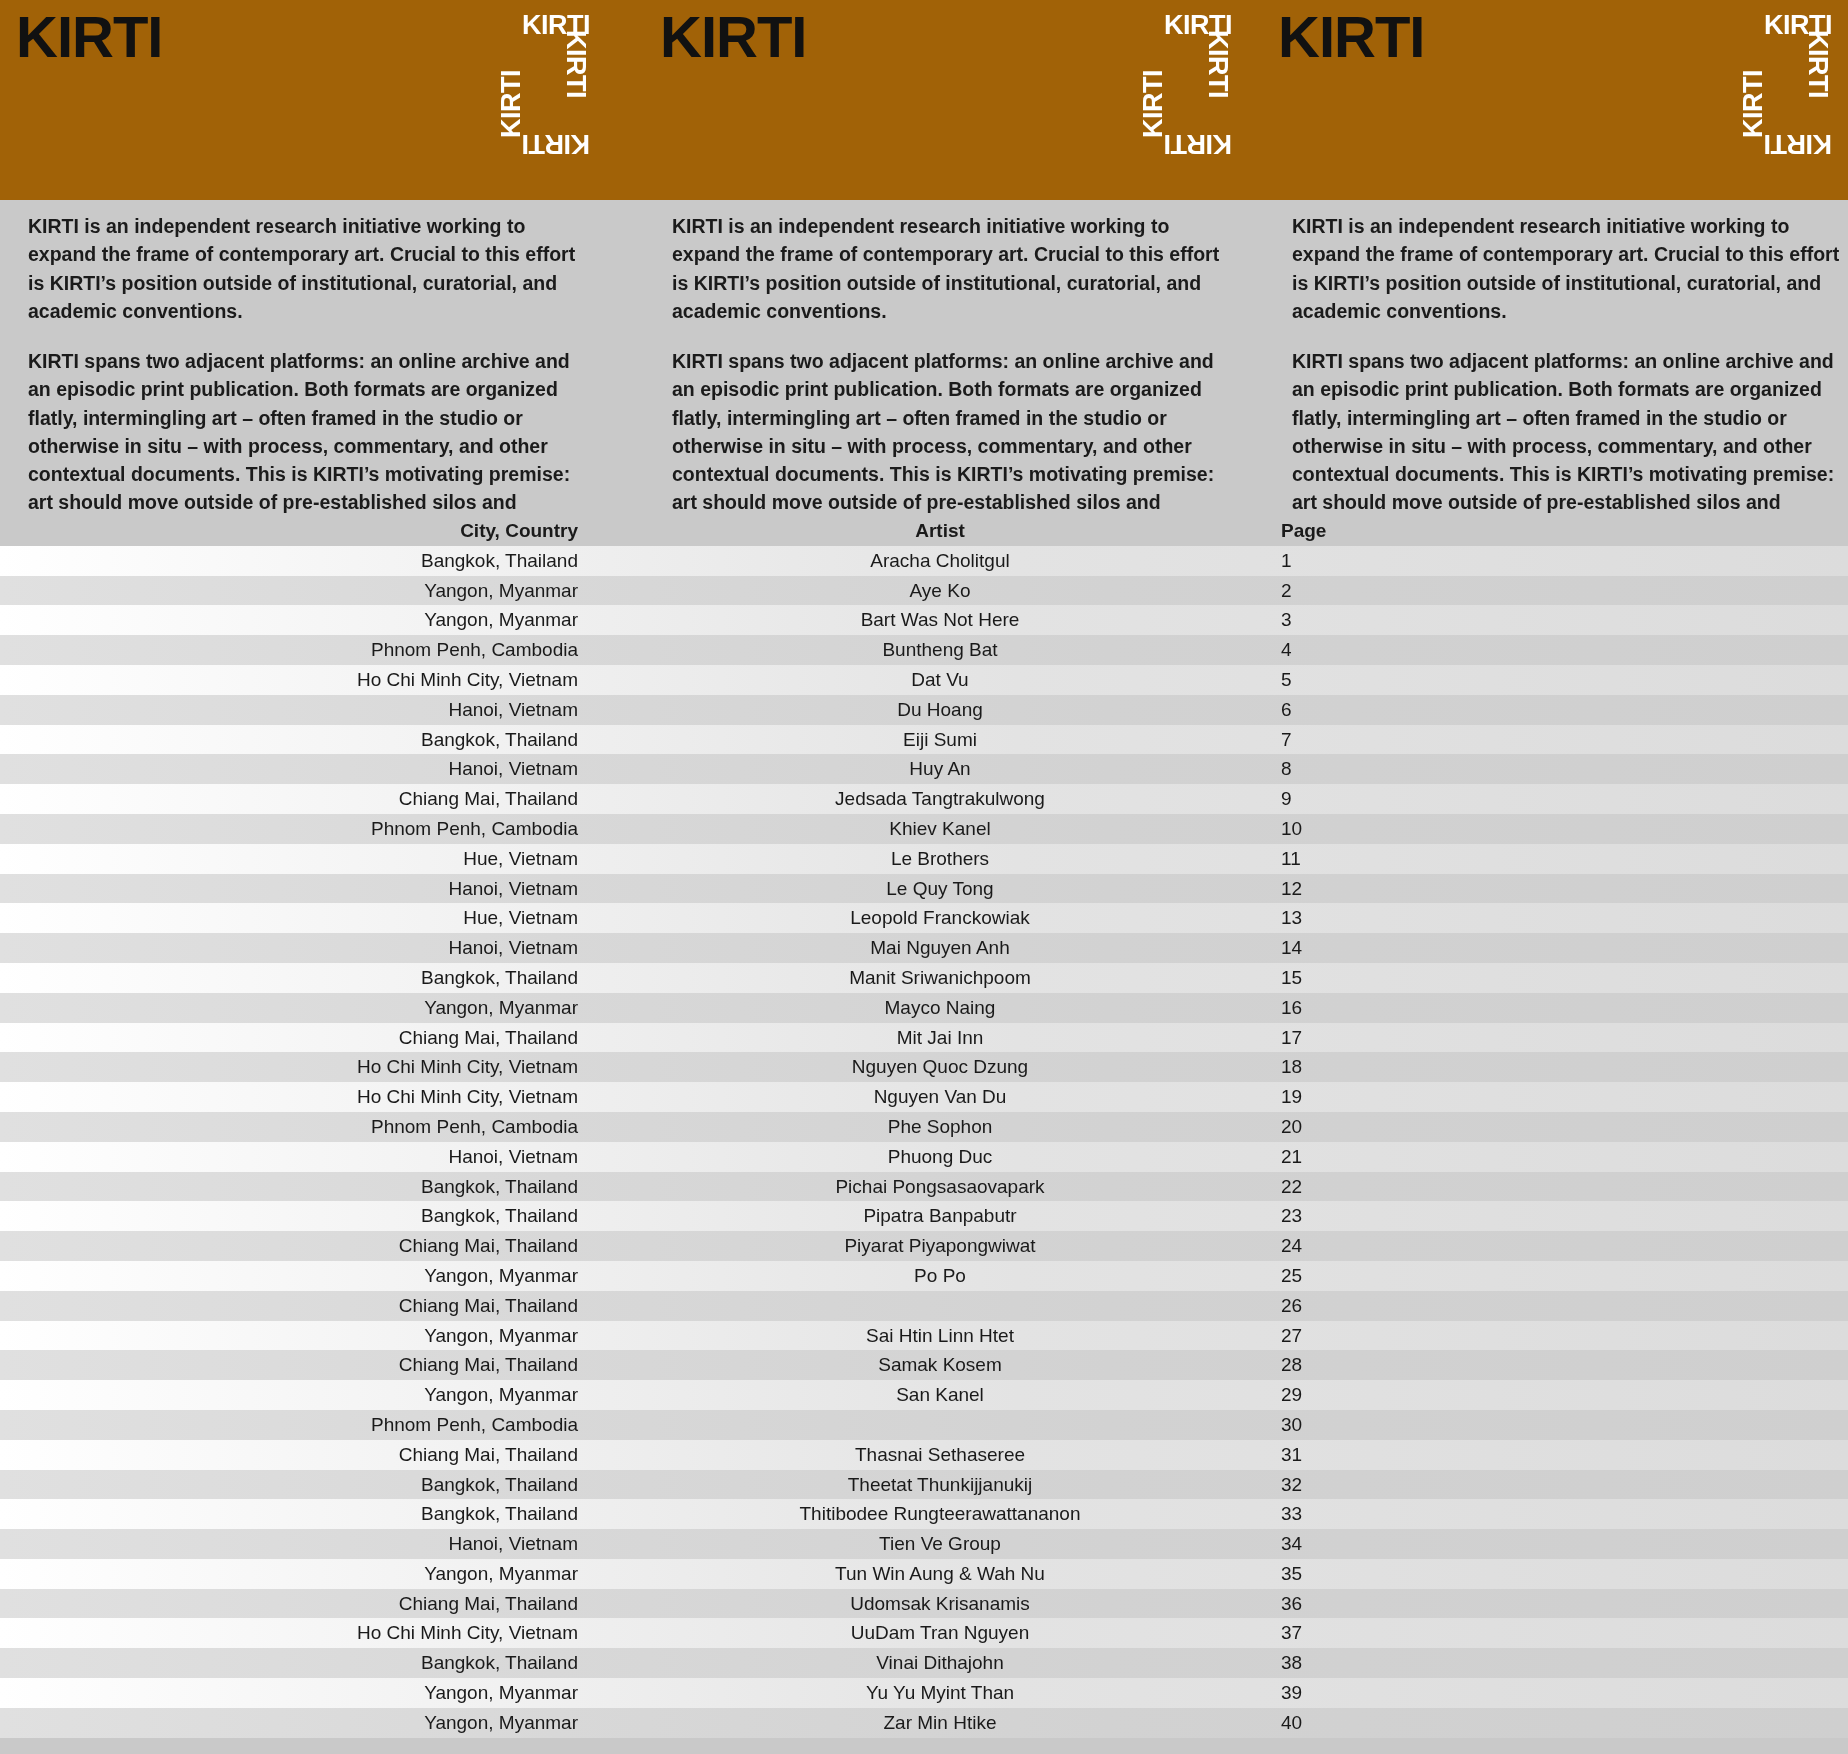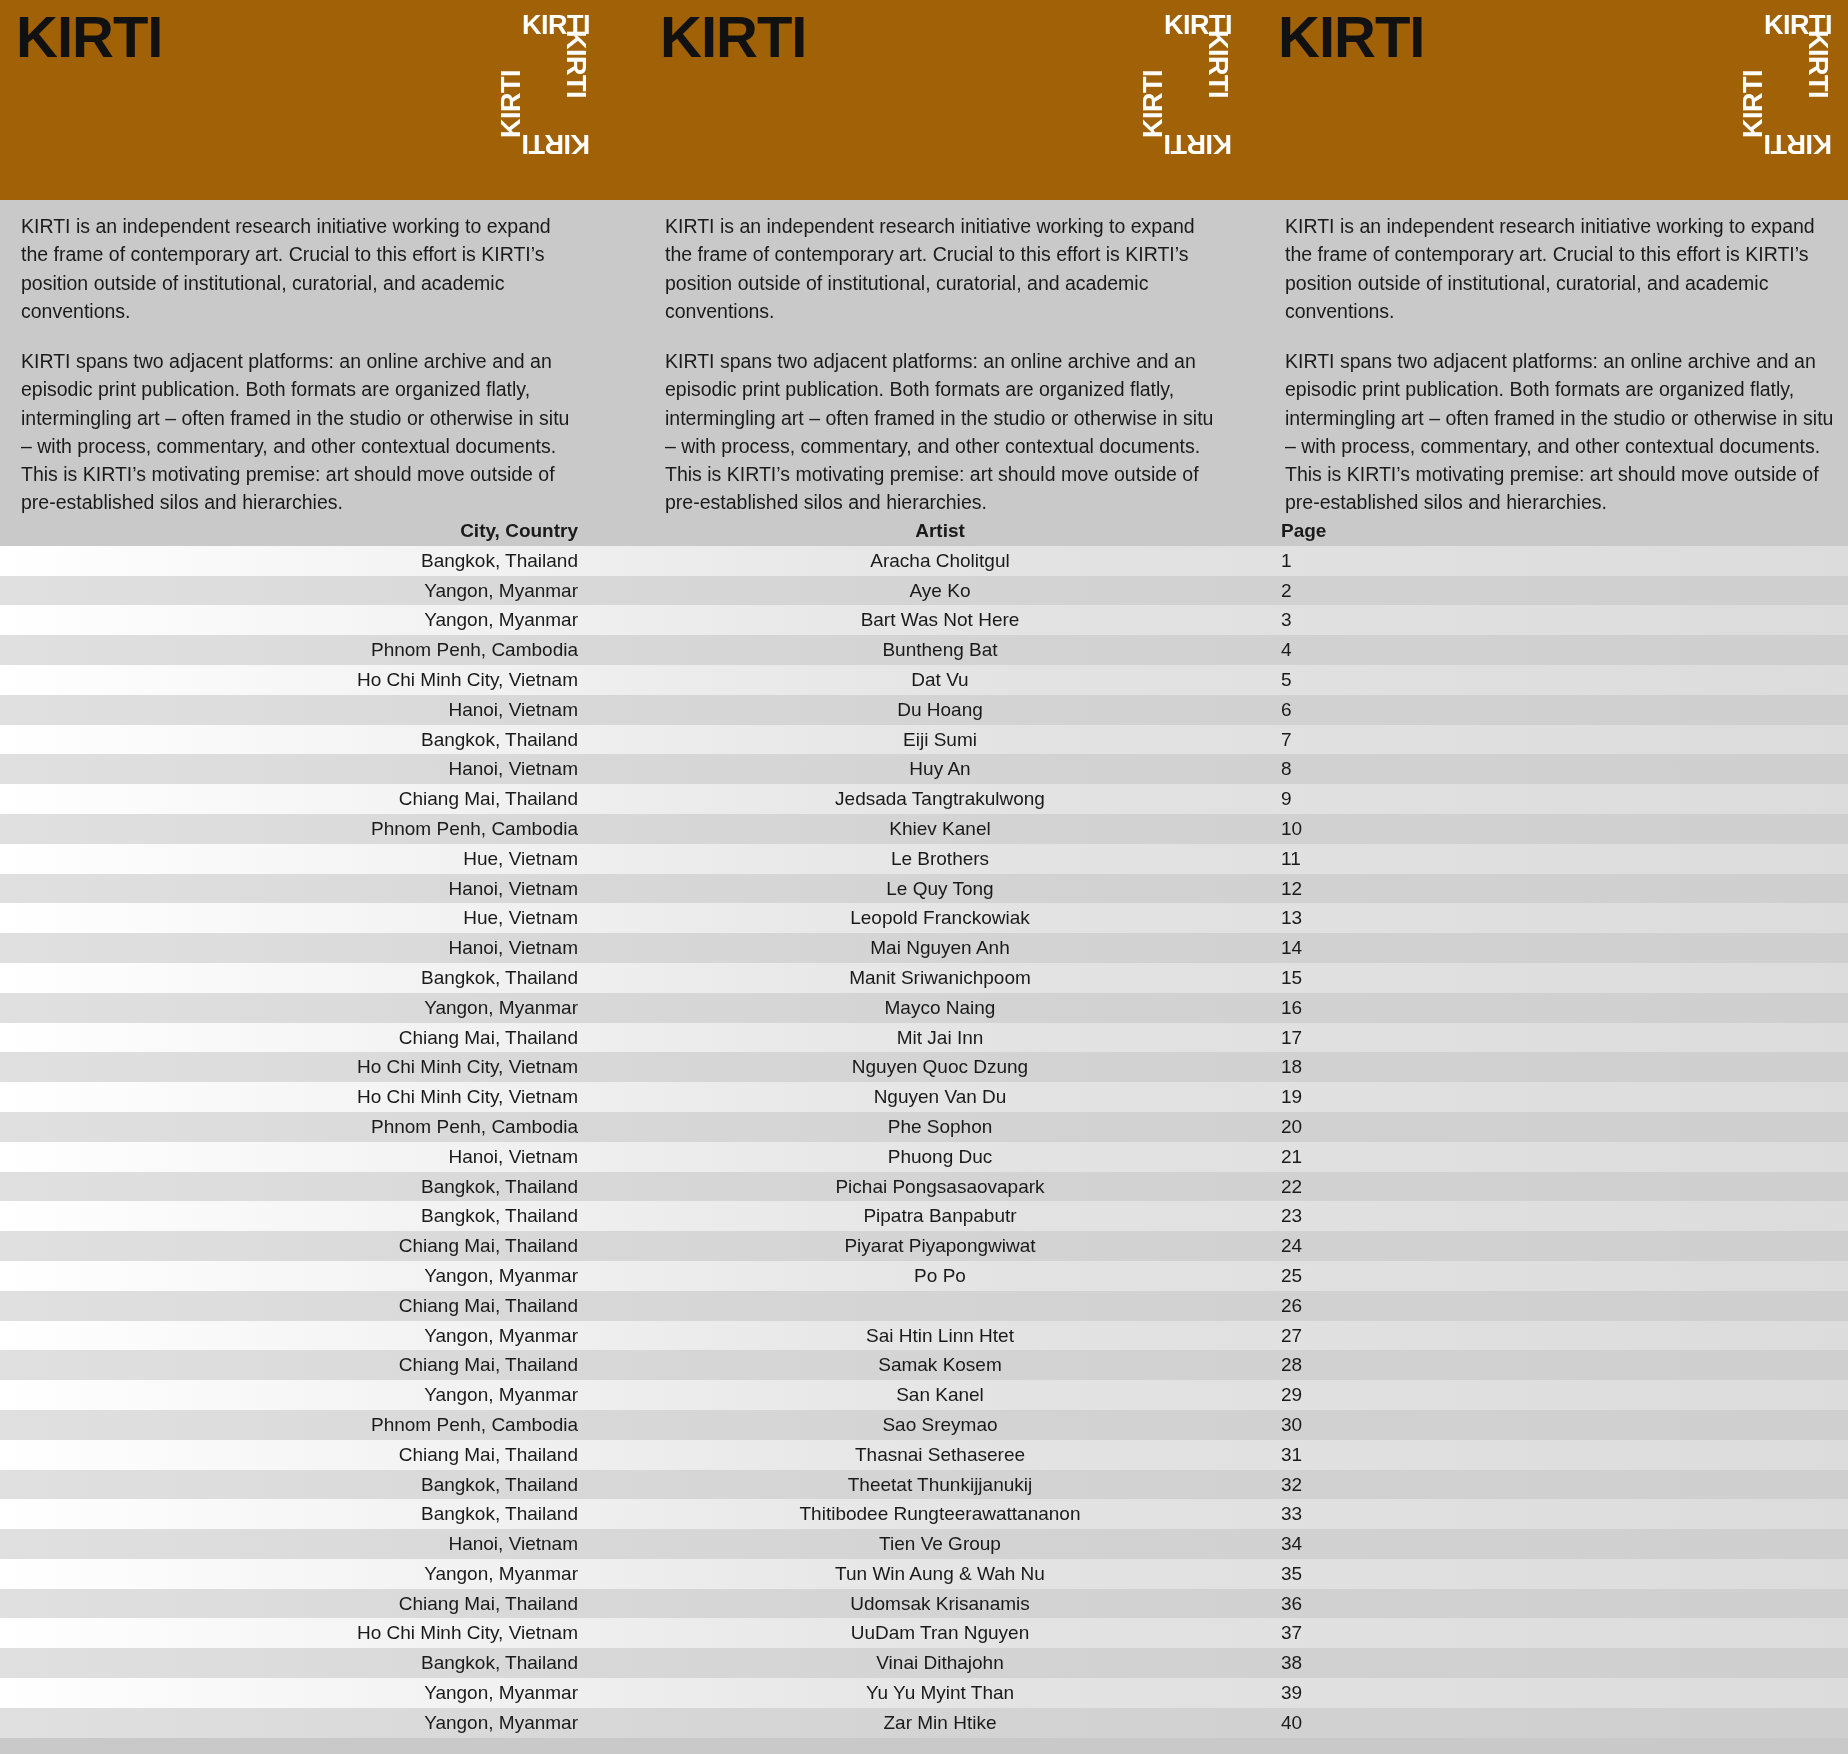--- a/index.html
+++ b/index.html
@@ -51,21 +51,21 @@
   .rot270 { transform: rotate(90deg); transform-origin: 0 0; }
 
   
   .intro {
     position: absolute;
     width: 560px;
     font-size: 19.5px;
     line-height: 1.45;
     color: #1b1b1b;
   }
-  .intro p { margin: 0 0 22px 5px; }
+  .intro p { margin: 0 0 22px 12px; font-weight: bold; }
   .intro p:last-child { margin-bottom: 0; }
 
   
   .table-wrap {
     position: absolute;
     top: 516px;
     left: 0;
     width: 1848px;
   }
   .thead, .row {
@@ -295,21 +295,20 @@
         <span class="c-artist">Samak Kosem</span>
         <span class="c-page">28</span>
       </div>
       <div class="row odd">
         <span class="c-city">Yangon, Myanmar</span>
         <span class="c-artist">San Kanel</span>
         <span class="c-page">29</span>
       </div>
       <div class="row even">
         <span class="c-city">Phnom Penh, Cambodia</span>
-        <span class="c-artist">Sao Sreymao</span>
         <span class="c-page">30</span>
       </div>
       <div class="row odd">
         <span class="c-city">Chiang Mai, Thailand</span>
         <span class="c-artist">Thasnai Sethaseree</span>
         <span class="c-page">31</span>
       </div>
       <div class="row even">
         <span class="c-city">Bangkok, Thailand</span>
         <span class="c-artist">Theetat Thunkijjanukij</span>

